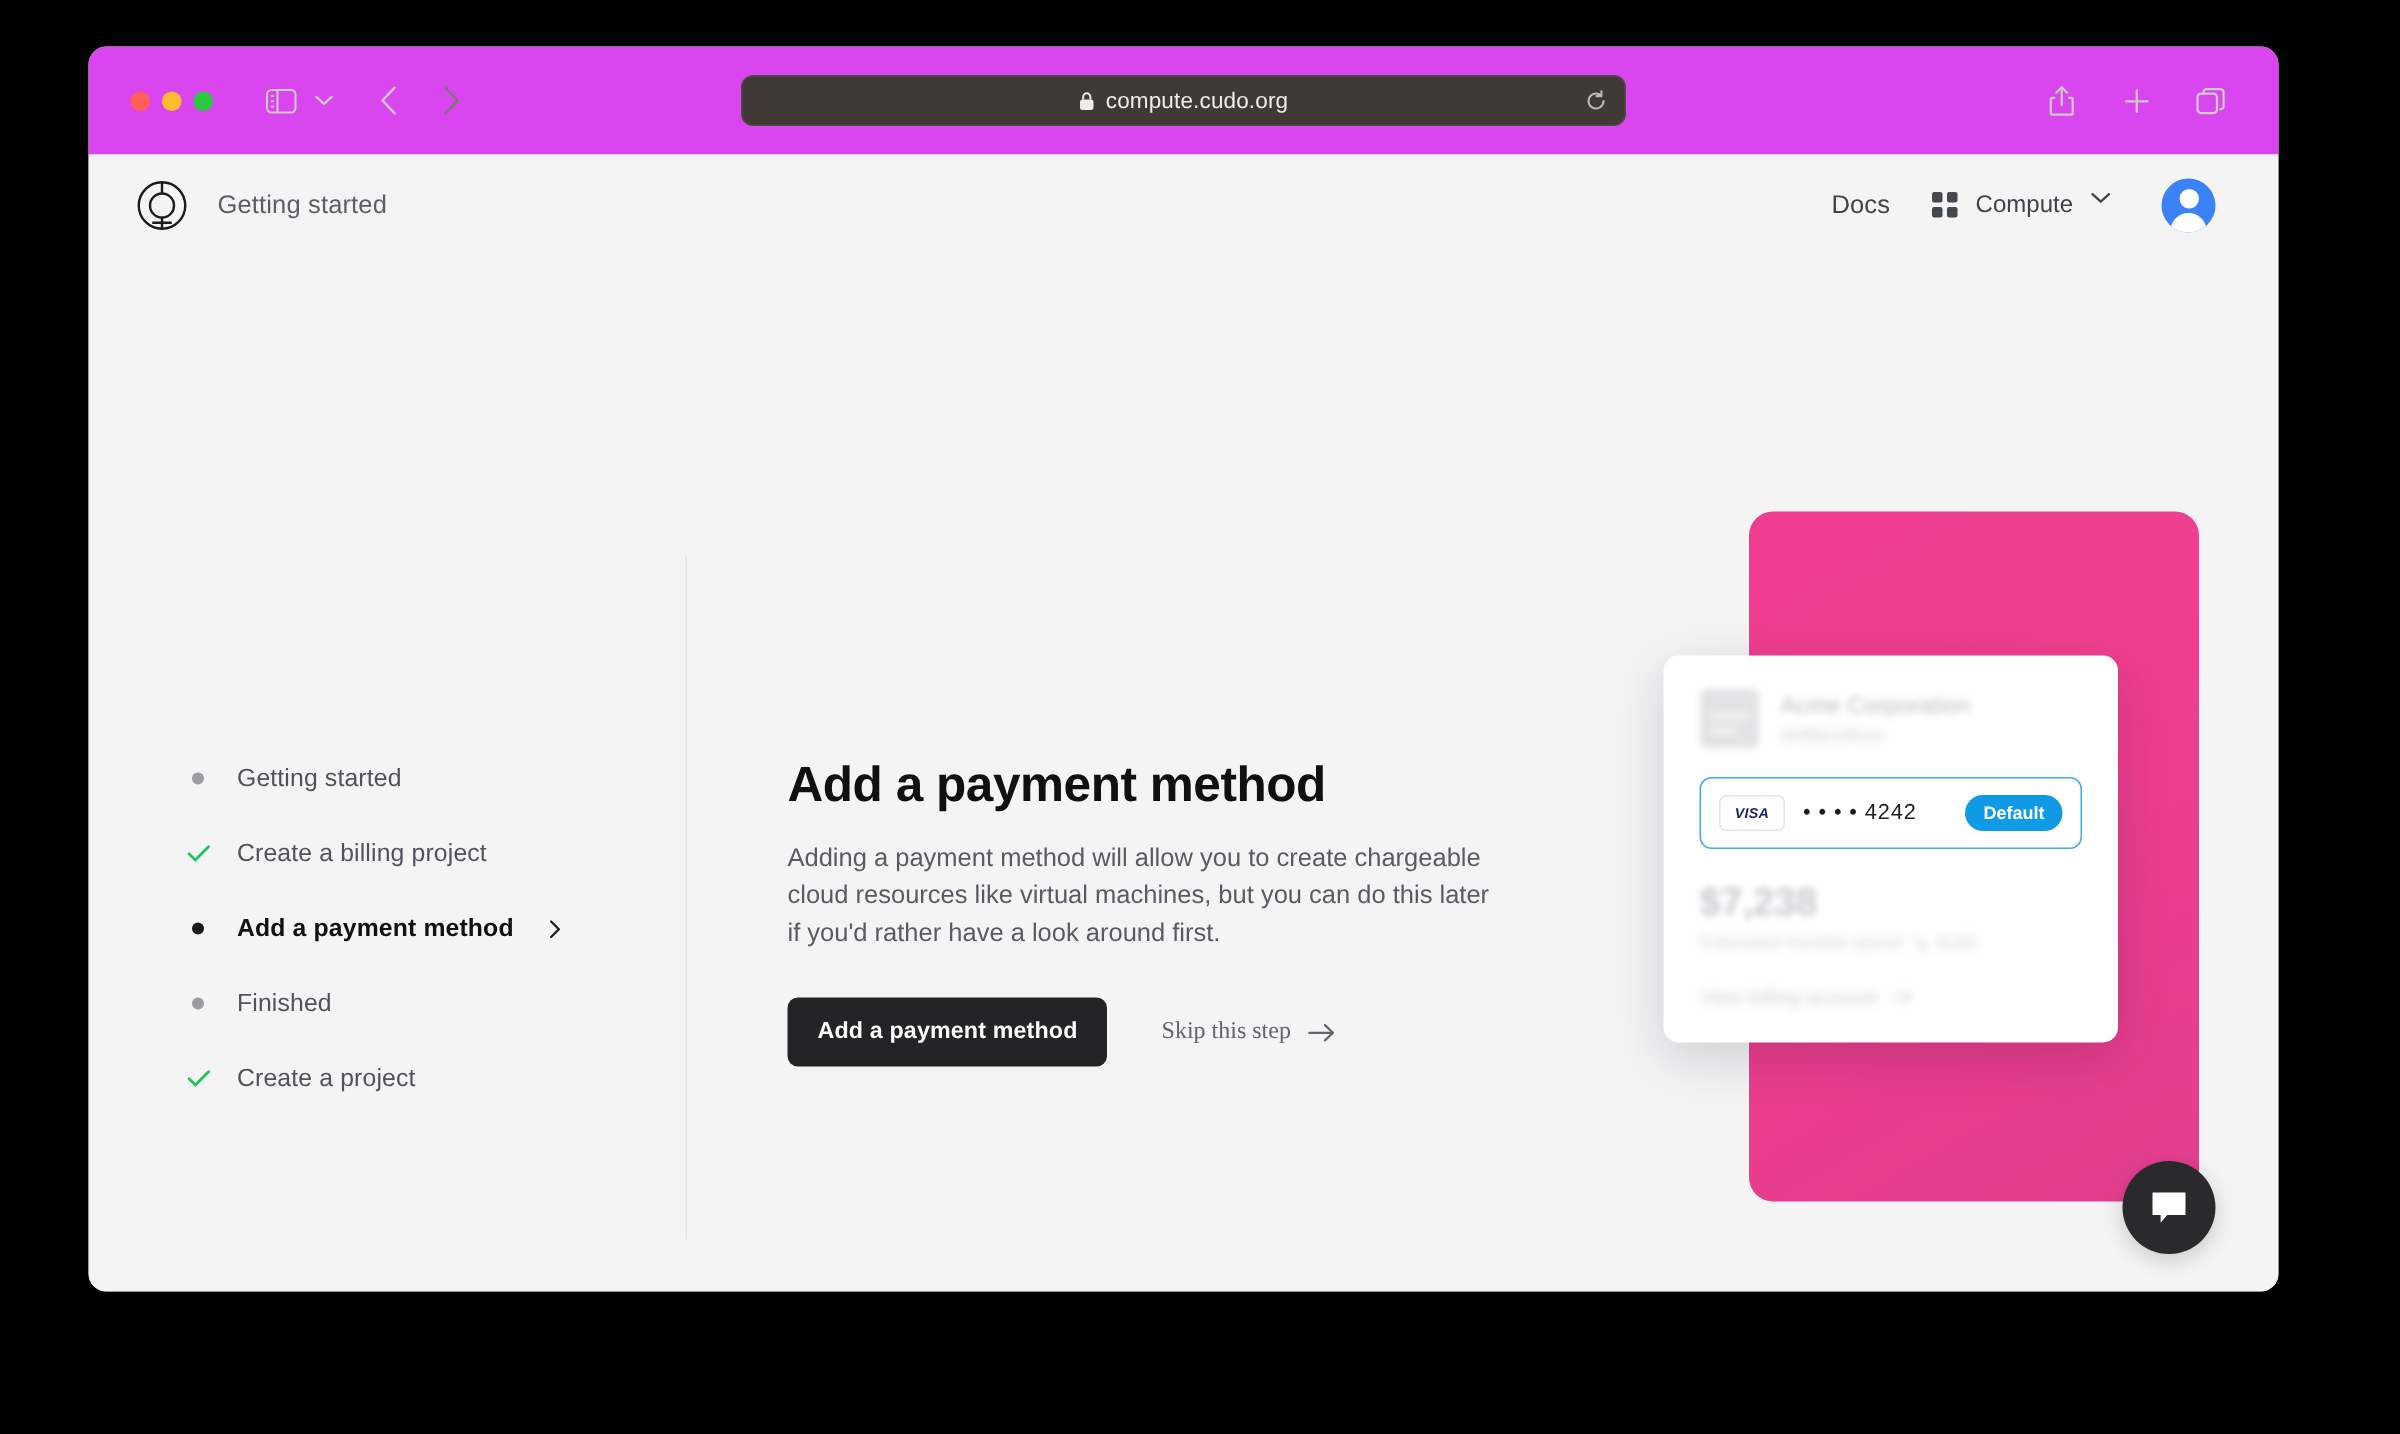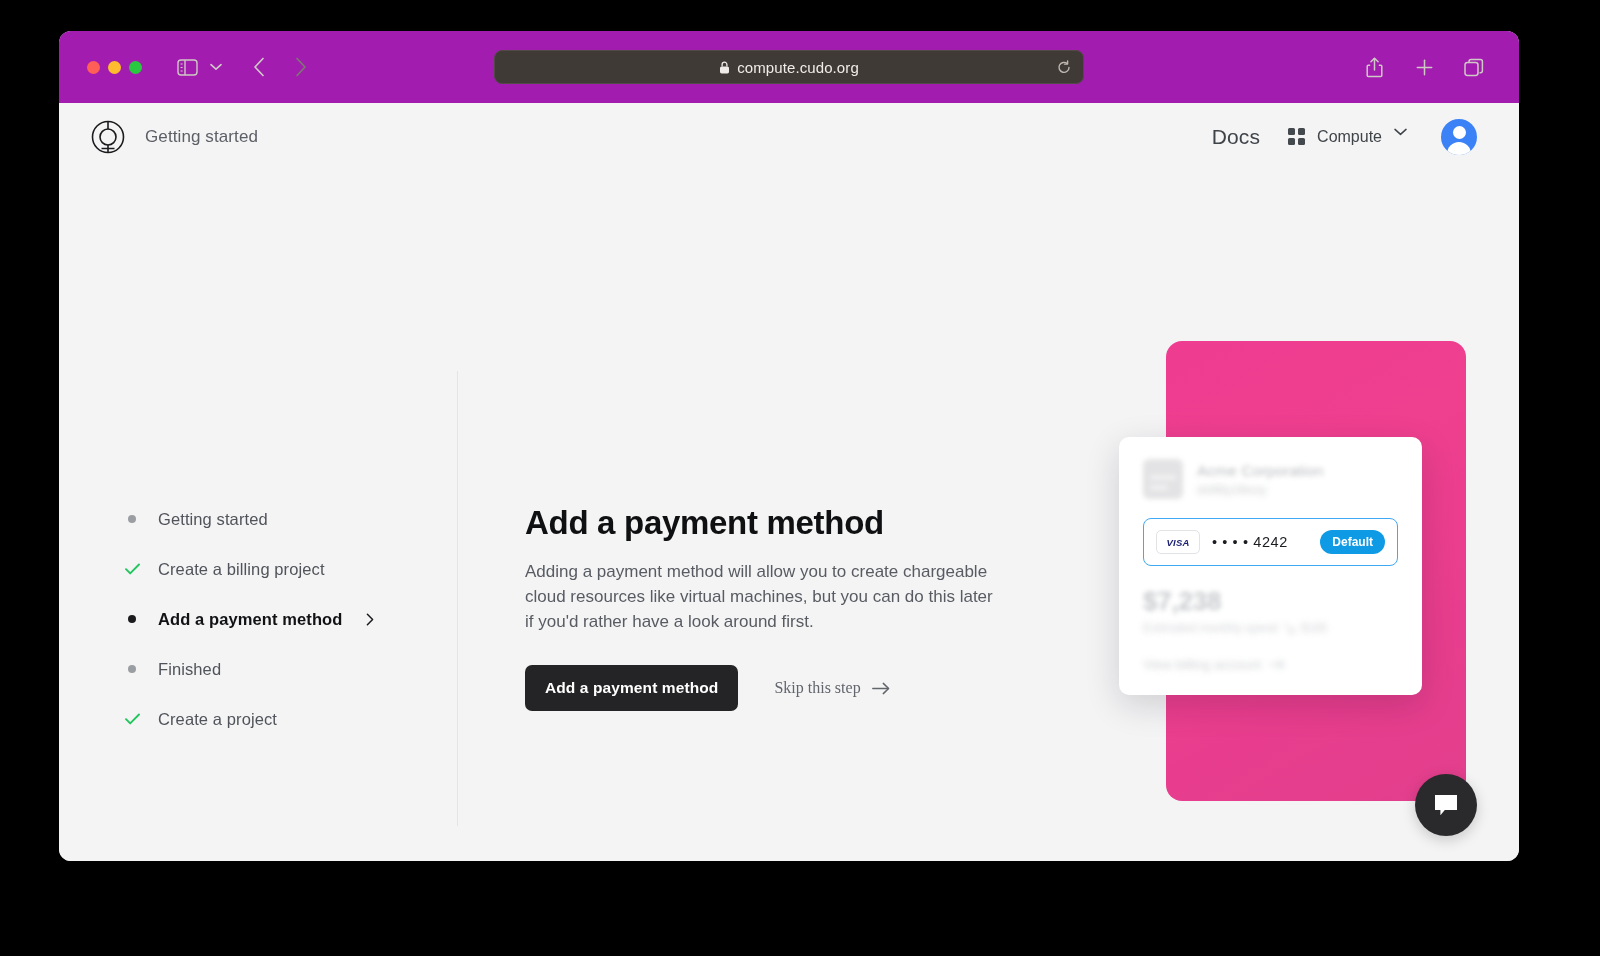--- a/index.html
+++ b/index.html
@@ -22,21 +22,21 @@
     border-radius: 12px;
     overflow: hidden;
     box-shadow: 0 22px 60px rgba(0,0,0,0.55);
     background: #f4f4f5;
   }
 
   
   #titlebar {
     position: relative;
     height: 72px;
-    background: #a21caf;
+    background: #d946ef;
     display: flex;
     align-items: center;
     padding: 0 28px;
   }
 
   .traffic-lights { display: flex; align-items: center; gap: 8px; }
   .light { width: 13px; height: 13px; border-radius: 50%; }
   .light.red    { background: #ff5f57; }
   .light.yellow { background: #febc2e; }
   .light.green  { background: #28c840; }
@@ -113,21 +113,21 @@
     letter-spacing: 0.1px;
   }
 
   #header-nav {
     margin-left: auto;
     display: flex;
     align-items: center;
     gap: 28px;
   }
   #docs-link {
-    font-size: 21px;
+    font-size: 17px;
     color: #3f4449;
     letter-spacing: 0.1px;
   }
   #product-switcher {
     display: flex;
     align-items: flex-start;
     gap: 12px;
   }
   #product-label { font-size: 16px; color: #3f4449; }
 
@@ -276,21 +276,21 @@
     position: absolute;
     left: 60px;
     top: 0;
     width: 300px;
     height: 460px;
     border-radius: 16px;
     background: linear-gradient(150deg, #ee3d91 0%, #ef3f8f 35%, #e83d8e 70%, #e23f8d 100%);
   }
   #billing-card {
     position: absolute;
-    left: 13px;
+    left: 3px;
     top: 96px;
     width: 303px;
     height: 258px;
     background: #ffffff;
     border-radius: 10px;
     box-shadow: 0 10px 34px rgba(20,10,30,0.16);
     padding: 22px 24px;
   }
   .blurred { filter: blur(2.6px); opacity: 0.92; }
   .blurred-strong { filter: blur(3.2px); opacity: 0.9; }

